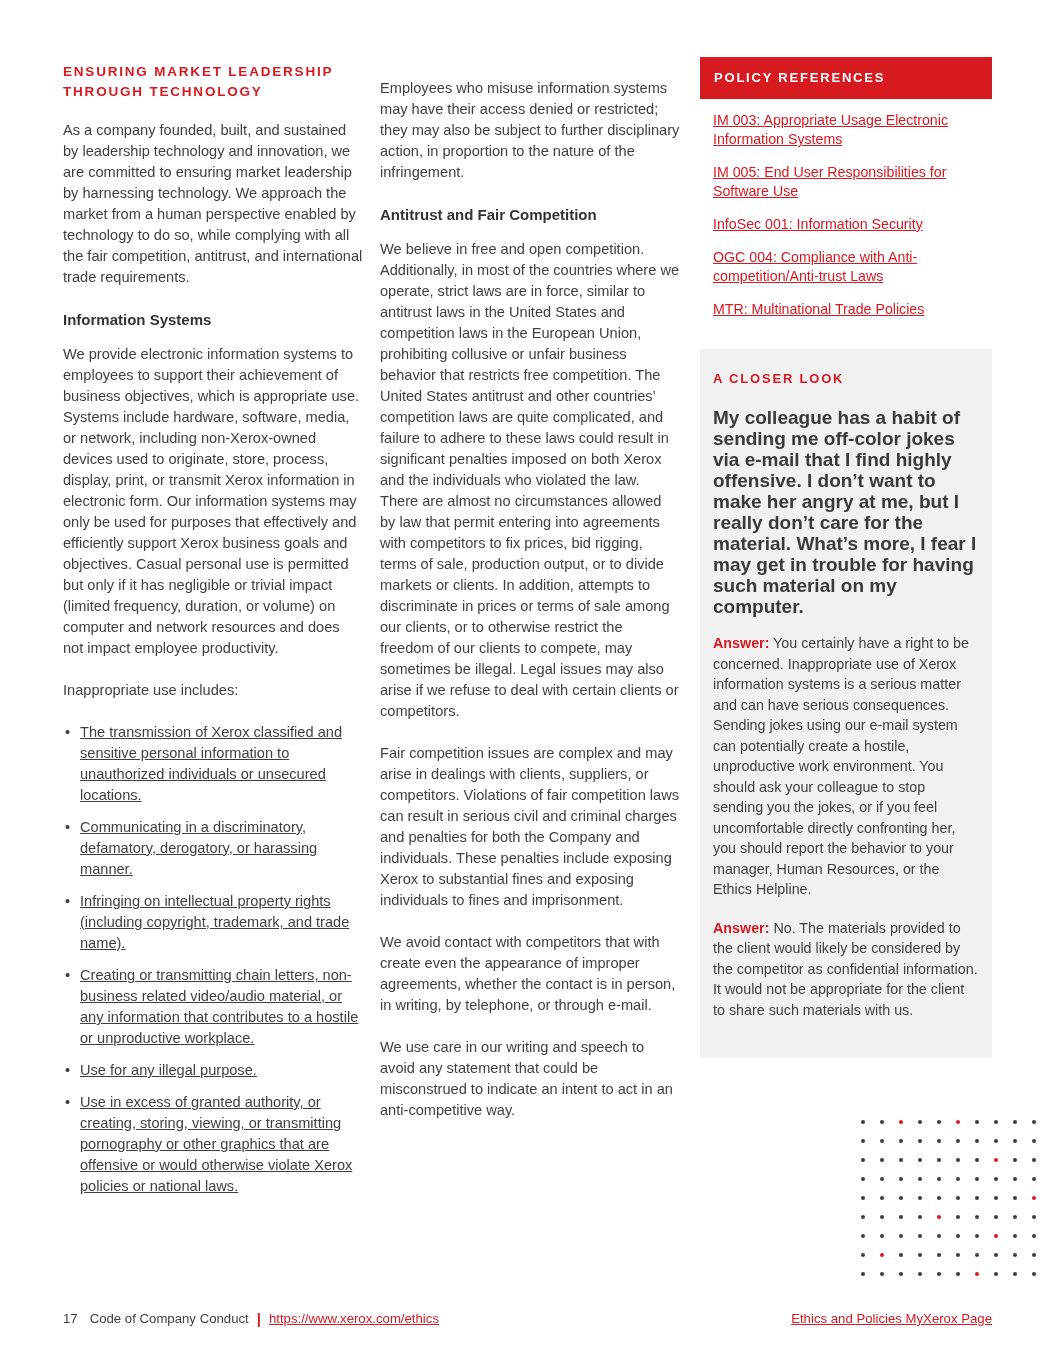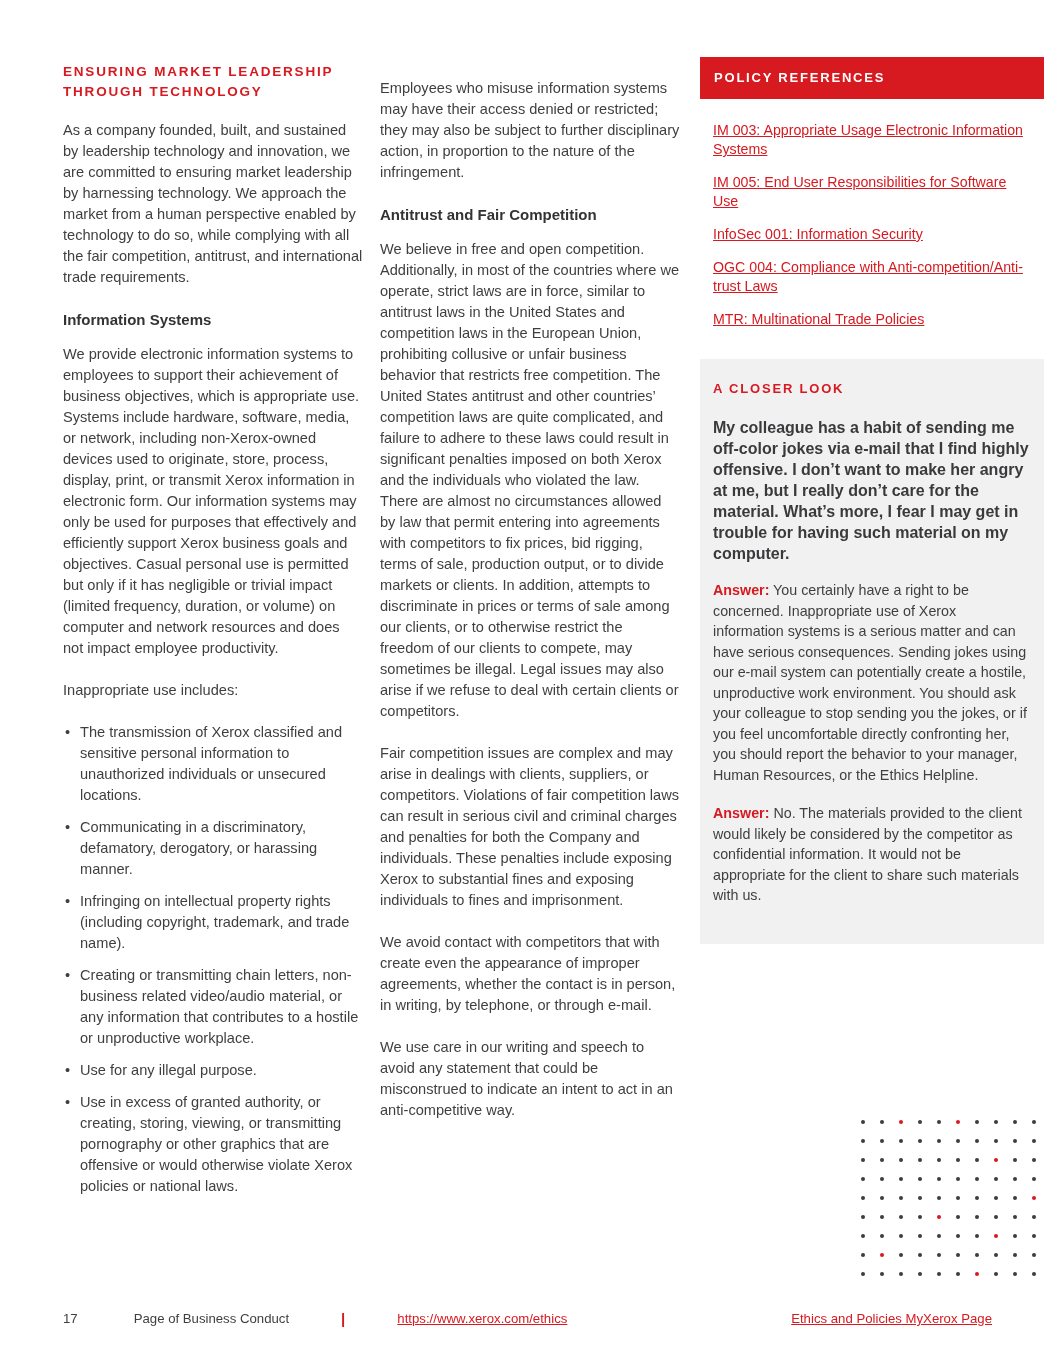--- a/index.html
+++ b/index.html
@@ -12,57 +12,57 @@
   html,body{margin:0;padding:0;}
   body{
     width:1055px;height:1365px;position:relative;background:#ffffff;
     font-family:"Liberation Sans","DejaVu Sans",sans-serif;
     color:var(--text);
     -webkit-font-smoothing:antialiased;
   }
   .col{position:absolute;top:57px;font-size:14.6px;line-height:21px;}
   .col-left{left:63px;width:300px;}
   .col-mid{left:380px;width:300px;}
-  .col-right{left:700px;width:344px;top:57px;font-size:14.3px;line-height:20px;}
+  .col-right{left:700px;width:292px;top:57px;font-size:14.3px;line-height:20px;}
 
   .section-heading{
     color:var(--red);font-weight:bold;font-size:13.5px;letter-spacing:1.8px;
     line-height:20px;margin:5px 0 18px;
   }
   .para{margin:0 0 21px;}
   .sub-heading{font-weight:bold;font-size:15px;color:var(--heading);margin:0 0 14px;}
-  ul.bullets{list-style:none;margin:0;padding:0;}
+  ul.bullets{list-style:none;margin:0;padding:0;text-decoration:underline;}
   ul.bullets li{position:relative;padding-left:17px;margin-bottom:11px;}
   ul.bullets li::before{content:"\2022";position:absolute;left:2px;top:0;color:var(--text);}
 
   .policy-header{
     background:var(--red);color:#ffffff;font-weight:bold;font-size:13px;
     letter-spacing:1.8px;padding:13px 14px;line-height:16px;
   }
-  .policy-links{padding:22px 10px 10px 13px;}
+  .policy-links{padding:12px 10px 10px 13px;}
   .policy-links a{
     display:block;color:var(--red);text-decoration:underline;
     font-size:14.2px;line-height:19px;margin-bottom:14px;cursor:pointer;
   }
   .closer-look{background:var(--box-gray);padding:20px 14px 22px 13px;margin-top:6px;}
   .closer-heading{color:var(--red);font-weight:bold;font-size:13px;letter-spacing:1.8px;margin:0 0 18px;}
-  .question{font-weight:bold;color:#3a3a3c;font-size:16px;line-height:21px;margin:0 0 16px;}
+  .question{font-weight:bold;color:#3a3a3c;font-size:19px;line-height:21px;margin:0 0 16px;}
   .answer{font-size:14.3px;line-height:20.5px;margin:0 0 18px;}
   .answer:last-child{margin-bottom:16px;}
   .answer-label{color:var(--red);font-weight:bold;}
 
   .dot-grid{position:absolute;left:853px;top:1112px;display:grid;}
   .dot{width:4px;height:4px;border-radius:50%;background:#3d3d3f;place-self:center;}
   .dot.red{background:var(--red);}
 
   .footer{
     position:absolute;left:63px;right:63px;top:1310px;
     display:flex;justify-content:space-between;align-items:center;font-size:13.2px;
   }
-  .footer-left{display:flex;align-items:center;gap:44px;}
+  .footer-left{display:flex;align-items:center;}
   .footer-page-num{margin-right:12px;}
   .footer-divider{color:var(--red);font-weight:bold;margin:0 8px;font-size:15px;}
   .footer a{color:var(--red);text-decoration:underline;cursor:pointer;}
 </style>
 </head>
 <body>
 
 <div class="page">
 
   <div class="col col-left">
@@ -198,21 +198,21 @@
       <span class="dot"></span>
       <span class="dot red"></span>
       <span class="dot"></span>
       <span class="dot"></span>
       <span class="dot"></span>
     </div>
 
   <div class="footer">
     <div class="footer-left">
       <span class="footer-page-num">17</span>
-      <span>Page of Business Conduct</span>
+      <span>Code of Company Conduct</span>
       <span class="footer-divider">|</span>
       <a>https://www.xerox.com/ethics</a>
     </div>
     <div class="footer-right">
       <a>Ethics and Policies MyXerox Page</a>
     </div>
   </div>
 
 </div>
 

